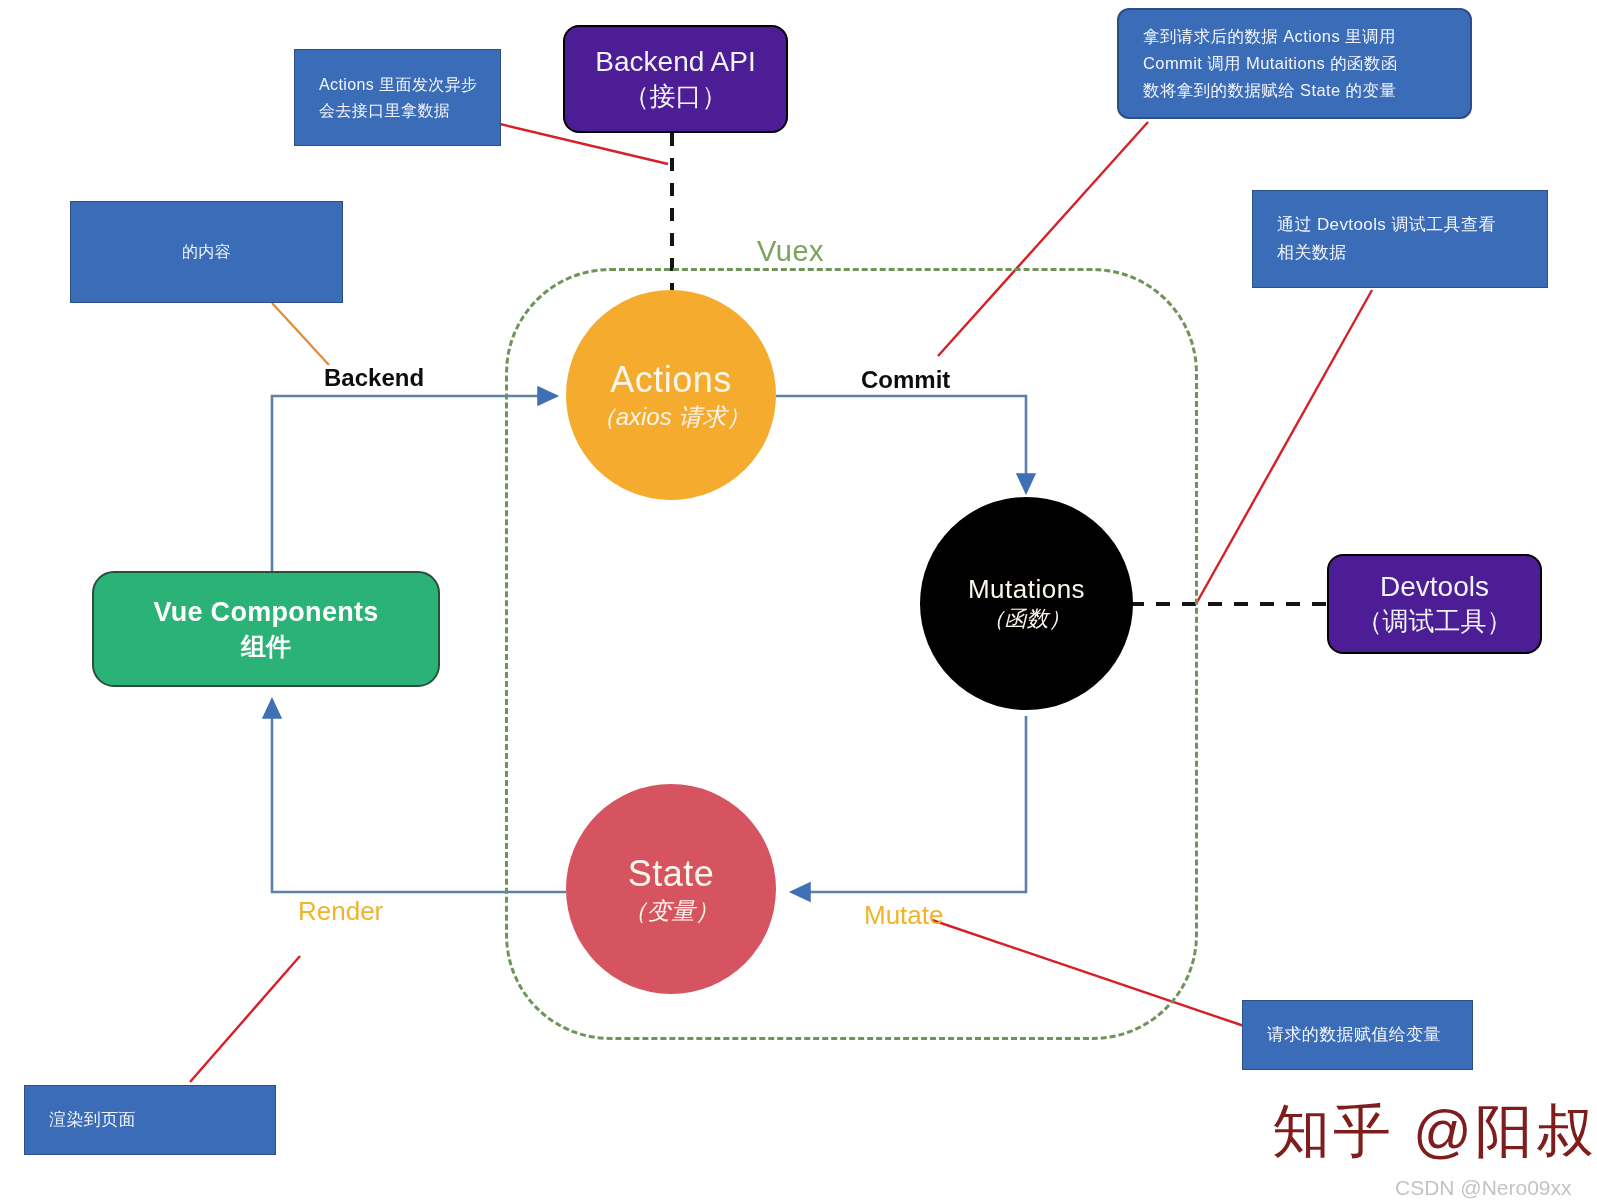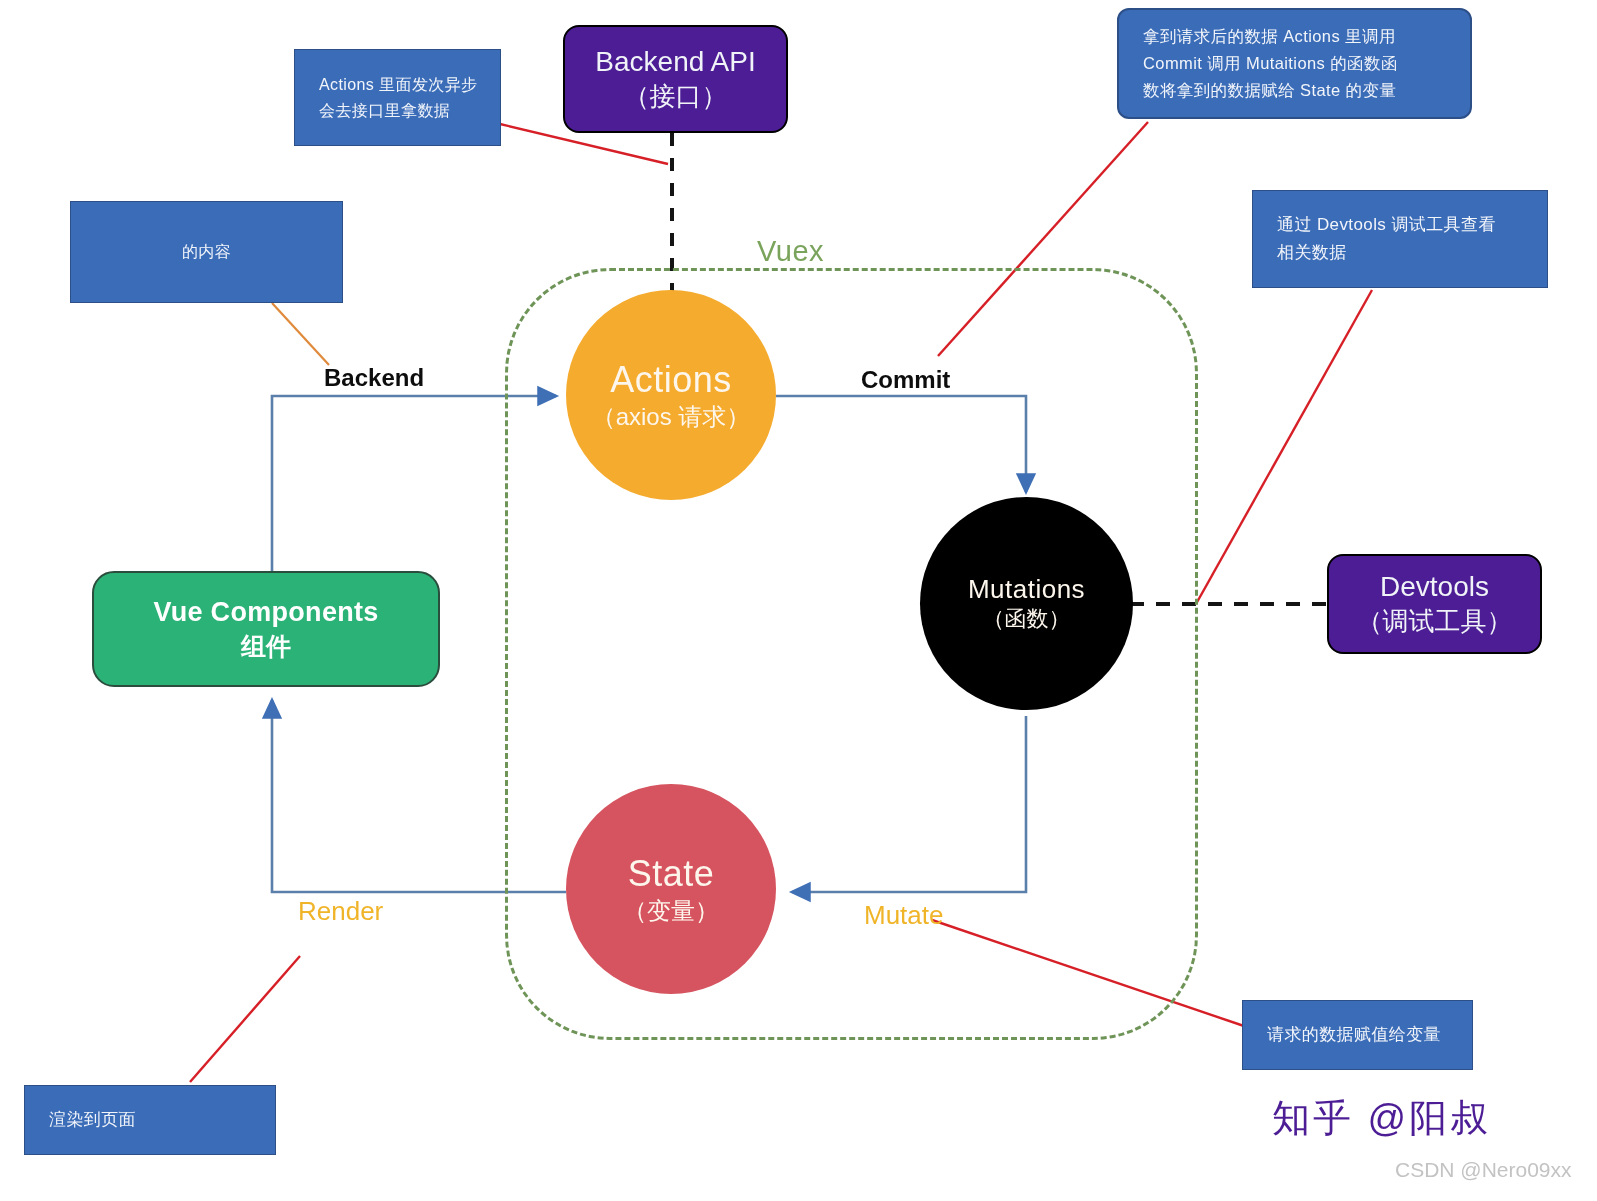--- a/index.html
+++ b/index.html
@@ -92,21 +92,21 @@
     border-radius: 50%;
     color: #fdf6ec;
     display: flex;
     flex-direction: column;
     align-items: center;
     justify-content: center;
     text-align: center;
     line-height: 1.22;
   }
   .circle .t1 { font-size: 36px; letter-spacing: 0.5px; }
-  .circle .t2 { font-size: 24px; }
+  .circle .t2 { font-size: 24px; font-style: italic; }
   .circle.sm .t1 { font-size: 26px; }
   .circle.sm .t2 { font-size: 22px; }
 
   
   #vuex-boundary {
     position: absolute;
     box-sizing: border-box;
     border: 3px dashed #6f9458;
     border-radius: 105px;
     background: transparent;
@@ -123,30 +123,31 @@
     position: absolute;
     font-size: 24px;
     white-space: nowrap;
   }
   .edge-label.dark { color: #0d0d0d; font-weight: bold; }
   .edge-label.gold { color: #f0b428; font-size: 26px; }
 
   
   #wm-main {
     position: absolute;
-    color: #4c1d95;
-    font-size: 38px;
+    color: #7f1d1d;
+    font-size: 58px;
     letter-spacing: 3px;
     white-space: nowrap;
   }
   #wm-sub {
     position: absolute;
     color: #c3c3c3;
     font-size: 21px;
     white-space: nowrap;
+    margin-top: 18px;
   }
 </style>
 </head>
 <body>
 
 <div id="stage">
 
   <svg id="wires" viewBox="0 0 1597 1201">
     <defs>
       <marker id="arrow-blue" markerWidth="9" markerHeight="9" refX="7.2" refY="4.5" orient="auto" markerUnits="strokeWidth">

